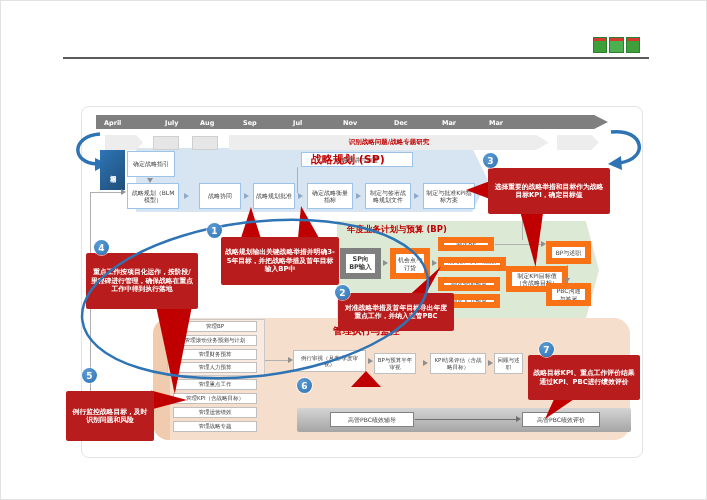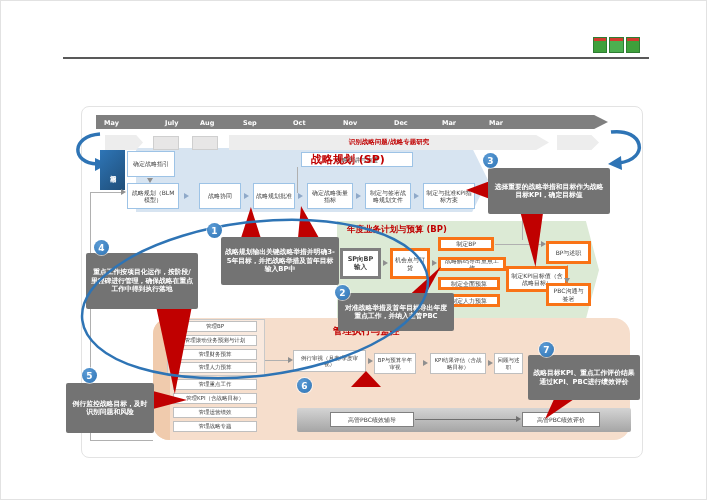--- a/index.html
+++ b/index.html
@@ -2,23 +2,23 @@
 <html><head>
 <meta charset="utf-8">
 <style>
   html,body{margin:0;padding:0;background:#fff;}
   #slide{position:relative;width:707px;height:500px;background:#fff;overflow:hidden;
          font-family:"DejaVu Sans","Liberation Sans",sans-serif;border:1px solid #e2e2e2;box-sizing:border-box;}
   .abs{position:absolute;box-sizing:border-box;}
   .box{position:absolute;box-sizing:border-box;background:#fff;display:flex;align-items:center;justify-content:center;
        text-align:center;line-height:1.18;color:#3f3f3f;padding:1px 2px;overflow:hidden;z-index:5;}
   .spb{border:1px solid #9dc3e6;font-size:6px;}
-  .bpb{border:3px solid #f97316;font-size:6px;}
+  .bpb{border:6px solid #f97316;font-size:6px;}
   .mob{border:1px solid #bfbfbf;font-size:5.5px;}
-  .callout{position:absolute;background:#737373;color:#fff;font-weight:bold;font-size:6.8px;line-height:1.25;
+  .callout{position:absolute;background:#b91c1c;color:#fff;font-weight:bold;font-size:6.8px;line-height:1.25;
            display:flex;align-items:center;justify-content:center;text-align:center;padding:3px 4px;z-index:25;border-radius:2px;box-sizing:border-box;}
   .num{position:absolute;width:15px;height:15px;border-radius:50%;z-index:30;color:#fff;font-size:9px;font-weight:bold;
        display:flex;align-items:center;justify-content:center;background:radial-gradient(circle at 35% 30%,#5b9bd5,#2e74b5);box-shadow:0 0 0 1px rgba(255,255,255,.6);}
   .tail{position:absolute;background:#c00000;z-index:24;}
   .line{position:absolute;background:#b0b0b0;z-index:4;}
   .tri-r{position:absolute;width:0;height:0;border-top:3px solid transparent;border-bottom:3px solid transparent;border-left:5px solid #8f8f8f;z-index:6;}
   .tri-d{position:absolute;width:0;height:0;border-left:3px solid transparent;border-right:3px solid transparent;border-top:5px solid #8f8f8f;z-index:6;}
   .band-title{position:absolute;color:#c00000;font-weight:bold;z-index:6;white-space:nowrap;}
   .month{position:absolute;color:#fff;font-size:6.5px;font-weight:bold;top:118px;z-index:6;}
   .garrow{position:absolute;top:134px;height:15px;background:#ededed;z-index:3;
@@ -32,25 +32,25 @@
   <div class="abs" style="left:62px;top:56px;width:586px;height:2px;background:#595959;"></div>
   <div class="abs" style="left:592px;top:36px;width:47px;height:16px;display:flex;gap:2px;">
     <span style="flex:1;background:linear-gradient(#d23b2f 18%,#3fa03b 18%);border:1px solid #2e7d32;"></span>
     <span style="flex:1;background:linear-gradient(#d23b2f 18%,#4caf50 18%);border:1px solid #2e7d32;"></span>
     <span style="flex:1;background:linear-gradient(#d23b2f 18%,#3fa03b 18%);border:1px solid #2e7d32;"></span>
   </div>
 
   <div class="abs" style="left:80px;top:105px;width:562px;height:352px;border:1px solid #e3e3e3;border-radius:8px;z-index:0;"></div>
 
   <div class="abs" style="left:95px;top:114px;width:512px;height:14px;background:#7f7f7f;z-index:3;clip-path:polygon(0 0,97.3% 0,100% 50%,97.3% 100%,0 100%);"></div>
-  <span class="month" style="left:103px;">May</span>
+  <span class="month" style="left:103px;">April</span>
   <span class="month" style="left:164px;">July</span>
   <span class="month" style="left:199px;">Aug</span>
   <span class="month" style="left:242px;">Sep</span>
-  <span class="month" style="left:292px;">Oct</span>
+  <span class="month" style="left:292px;">Jul</span>
   <span class="month" style="left:342px;">Nov</span>
   <span class="month" style="left:393px;">Dec</span>
   <span class="month" style="left:441px;">Mar</span>
   <span class="month" style="left:488px;">Mar</span>
 
   <div class="garrow" style="left:104px;width:38px;"></div>
   <div class="abs" style="left:152px;top:135px;width:26px;height:14px;background:#e7e6e6;border:1px solid #cfcfcf;z-index:3;"></div>
   <div class="abs" style="left:191px;top:135px;width:26px;height:14px;background:#e7e6e6;border:1px solid #cfcfcf;z-index:3;"></div>
   <div class="garrow" style="left:228px;width:320px;clip-path:polygon(0 0,96% 0,100% 50%,96% 100%,0 100%);display:flex;align-items:center;justify-content:center;">
     <span style="color:#c00000;font-size:6.5px;font-weight:bold;">识别战略问题/战略专题研究</span>
@@ -144,21 +144,21 @@
   <div class="tail" style="left:515px;top:212px;width:30px;height:54px;clip-path:polygon(15% 0,90% 0,65% 100%);"></div>
   <div class="tail" style="left:153px;top:305px;width:40px;height:88px;clip-path:polygon(5% 0,95% 0,52% 100%);"></div>
   <div class="tail" style="left:150px;top:387px;width:36px;height:24px;clip-path:polygon(0 10%,0 90%,100% 50%);"></div>
   <div class="tail" style="left:350px;top:370px;width:30px;height:16px;clip-path:polygon(50% 0,0 100%,100% 100%);"></div>
   <div class="tail" style="left:538px;top:396px;width:40px;height:22px;clip-path:polygon(15% 100%,40% 0,95% 0);"></div>
 
   <div class="callout" style="left:220px;top:236px;width:118px;height:48px;">战略规划输出关键战略举措并明确3-5年目标，并把战略举措及首年目标输入BP中</div>
   <div class="callout" style="left:337px;top:292px;width:116px;height:38px;">对准战略举措及首年目标导出年度重点工作，并纳入主管PBC</div>
   <div class="callout" style="left:487px;top:167px;width:122px;height:46px;">选择重要的战略举措和目标作为战略目标KPI，确定目标值</div>
   <div class="callout" style="left:85px;top:252px;width:112px;height:56px;">重点工作按项目化运作，按阶段/里程碑进行管理，确保战略在重点工作中得到执行落地</div>
-  <div class="callout" style="left:65px;top:382px;width:88px;height:50px;">例行监控战略目标，及时识别问题和风险</div>
+  <div class="callout" style="left:65px;top:390px;width:88px;height:50px;">例行监控战略目标，及时识别问题和风险</div>
   <div class="callout" style="left:527px;top:354px;width:112px;height:45px;">战略目标KPI、重点工作评价结果通过KPI、PBC进行绩效评价</div>
 
   <div class="num" style="left:206px;top:222px;">1</div>
   <div class="num" style="left:334px;top:284px;">2</div>
   <div class="num" style="left:482px;top:152px;">3</div>
   <div class="num" style="left:93px;top:239px;">4</div>
   <div class="num" style="left:81px;top:367px;">5</div>
   <div class="num" style="left:296px;top:377px;">6</div>
   <div class="num" style="left:538px;top:341px;">7</div>
 

